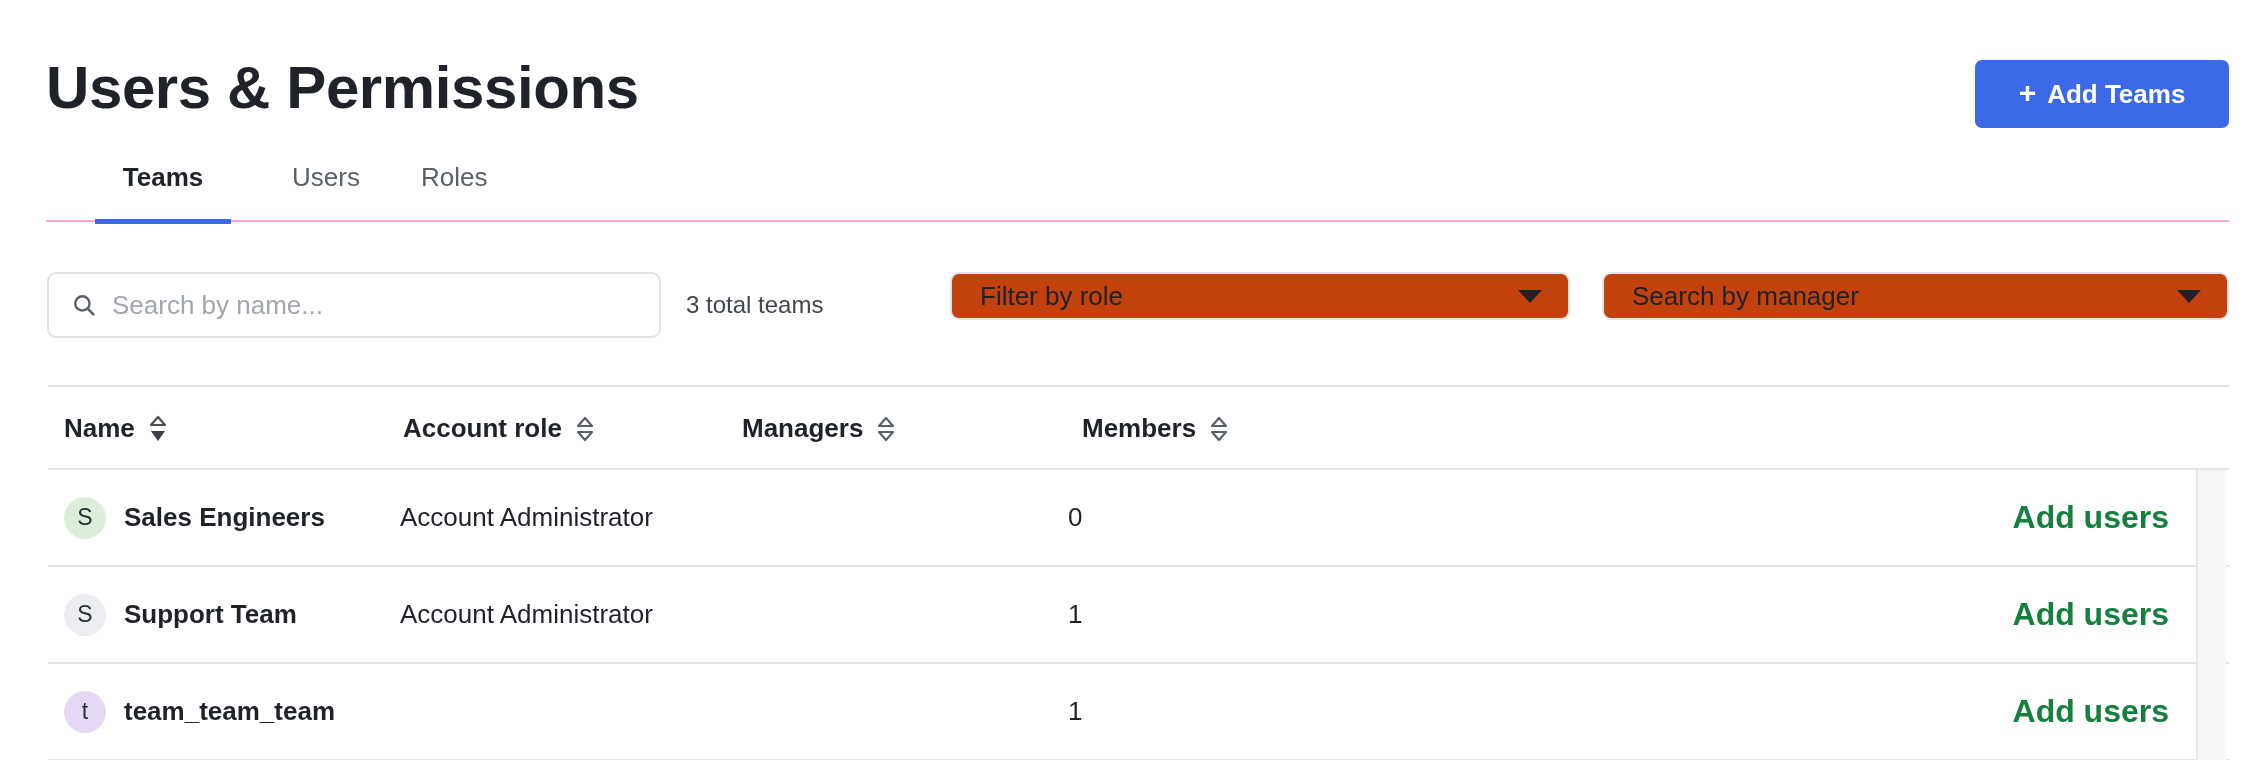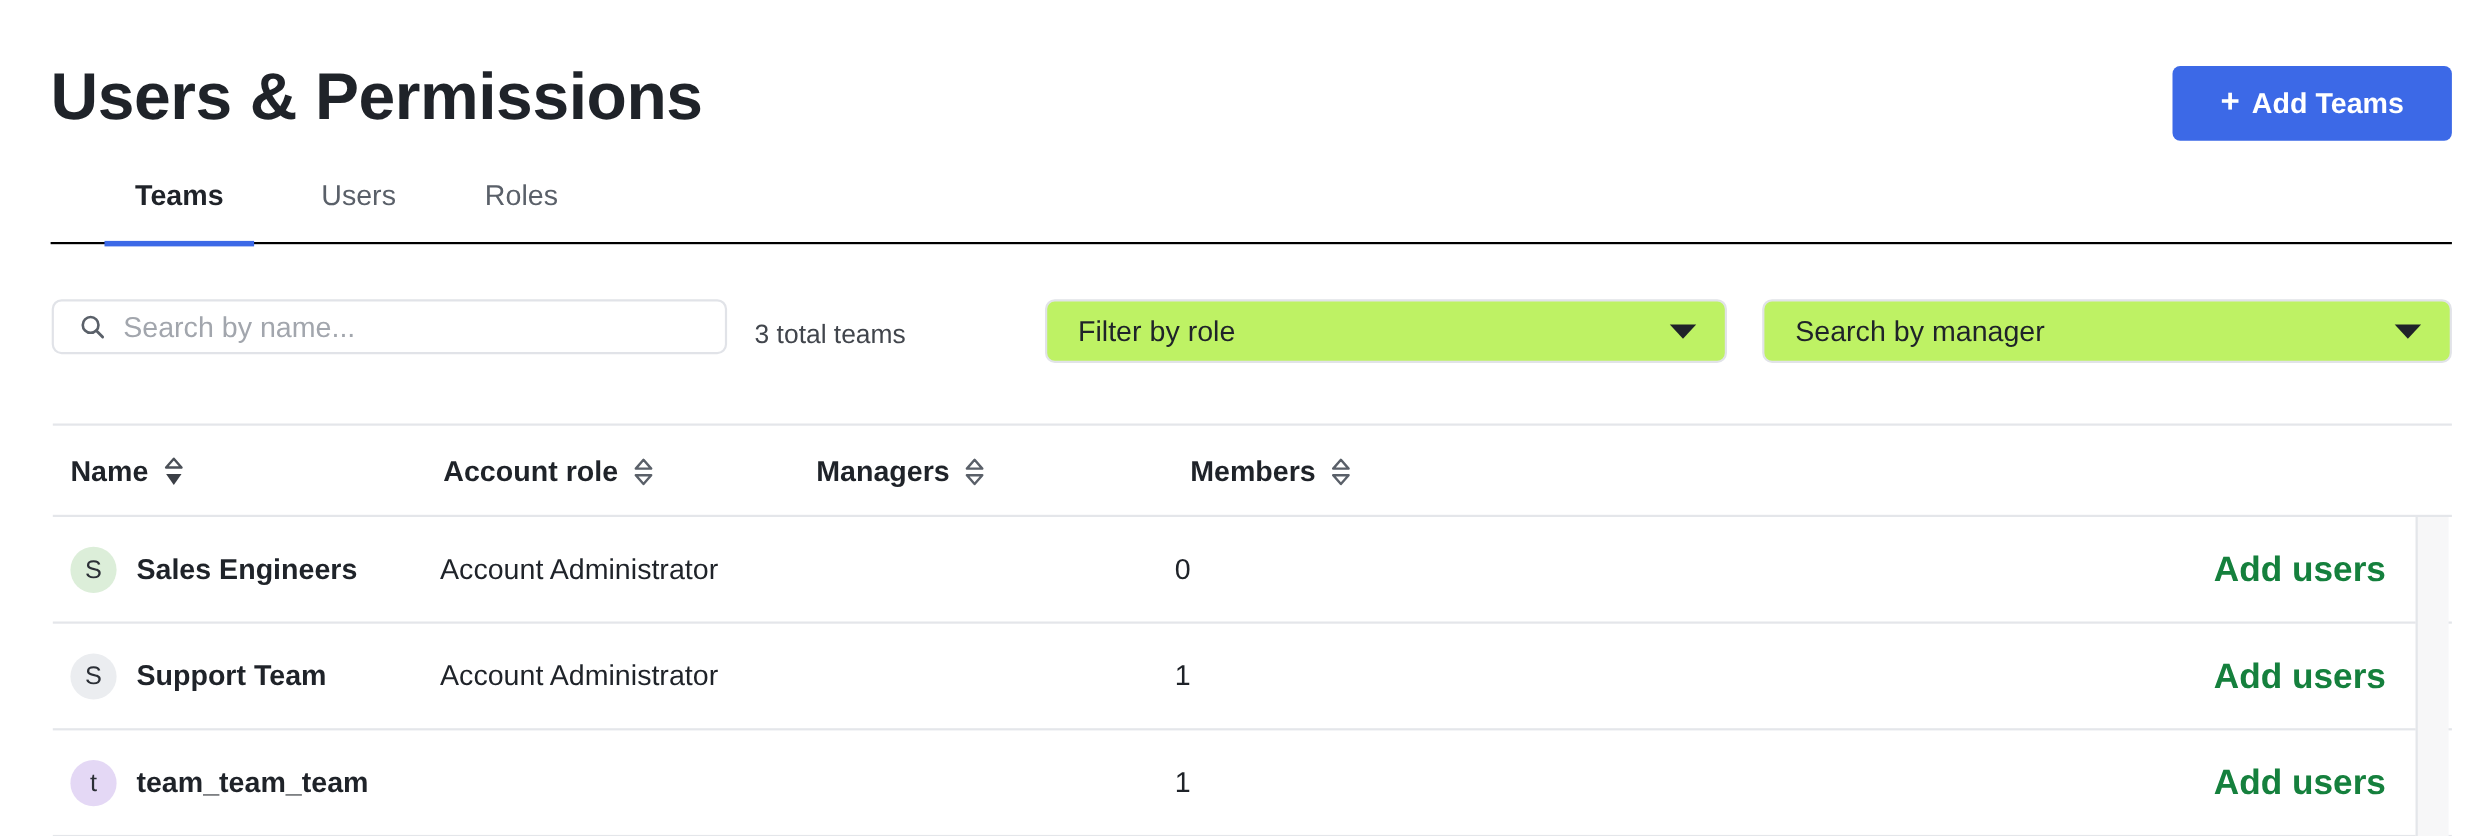--- a/index.html
+++ b/index.html
@@ -62,21 +62,21 @@
     top: -1px;
   }
 
   
   .tabs-bar {
     position: absolute;
     left: 46px;
     top: 160px;
     width: 2183px;
     height: 62px;
-    border-bottom: 2px solid #000000;
+    border-bottom: 2px solid #f9a8d4;
     box-sizing: border-box;
   }
   .tab {
     position: absolute;
     top: 0;
     height: 60px;
     display: flex;
     align-items: flex-start;
     font-size: 26px;
     color: #5a6069;
@@ -91,35 +91,35 @@
   .tab-underline {
     position: absolute;
     height: 5px;
     background: #3c69e7;
     bottom: -2px;
     left: 0;
     right: 0;
   }
   .tab-0 { left: 49px; width: 136px; justify-content: center; }
   .tab-1 { left: 225px; width: 110px; justify-content: center; }
-  .tab-2 { left: 375px; width: 106px; justify-content: center; }
+  .tab-2 { left: 375px; width: 106px; justify-content: flex-start; }
 
   
   .filters {
     position: absolute;
     left: 0; top: 255px;
     width: 2264px;
     height: 105px;
   }
   .search-box {
     position: absolute;
     left: 47px;
     top: 17px;
     width: 614px;
-    height: 50px;
+    height: 66px;
     border: 2px solid #e1e3e8;
     border-radius: 9px;
     box-sizing: border-box;
     background: #fff;
     display: flex;
     align-items: center;
     cursor: text;
   }
   .search-icon {
     margin-left: 22px;
@@ -146,25 +146,25 @@
     left: 686px;
     top: 36px;
     font-size: 24px;
     color: #41454c;
     white-space: nowrap;
   }
 
   .select-box {
     position: absolute;
     top: 17px;
-    height: 58px;
+    height: 48px;
     border: 2px solid #e1e3e8;
     border-radius: 9px;
     box-sizing: border-box;
-    background: #bef264;
+    background: #c2410c;
     display: flex;
     align-items: center;
     cursor: pointer;
     gap: 25px;
   }
   .select-box.role { left: 950px; width: 620px; }
   .select-box.manager { left: 1602px; width: 627px; }
   .select-label {
     margin-left: 28px;
     font-size: 26px;

